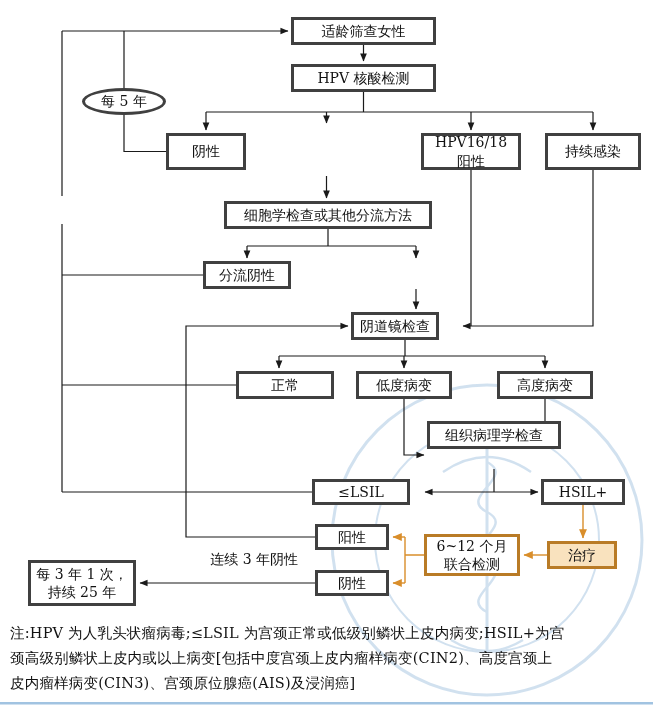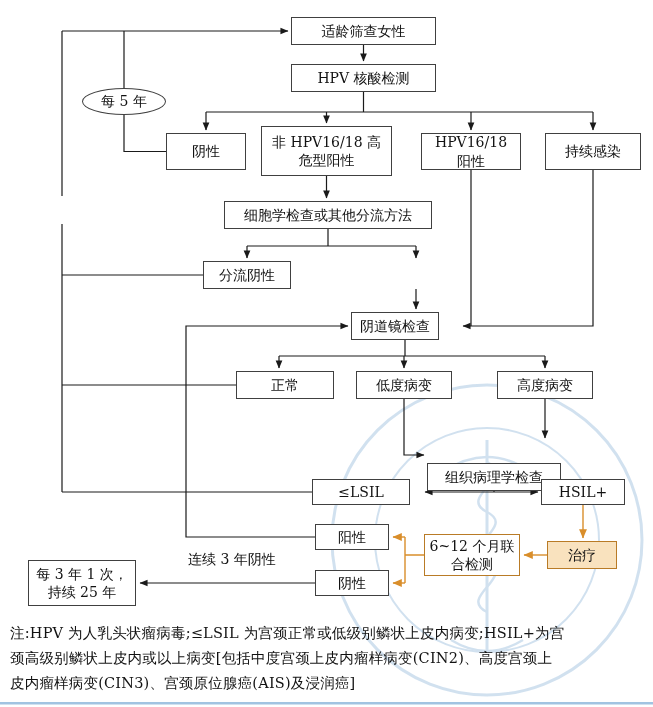--- a/index.html
+++ b/index.html
@@ -5,29 +5,29 @@
   html,body{margin:0;padding:0;background:#ffffff;}
   .stage{
     position:relative;width:653px;height:707px;background:#ffffff;overflow:hidden;
     font-family:"DejaVu Serif","Liberation Serif",serif;color:#111;
   }
   .layer{position:absolute;left:0;top:0;width:653px;height:707px;}
   .wm{z-index:0;}
   .wires{z-index:1;}
   .node{
     position:absolute;z-index:2;box-sizing:border-box;
-    border:1px solid #404040;background:#ffffff;
+    border:3px solid #404040;background:#ffffff;
     display:flex;align-items:center;justify-content:center;text-align:center;
     font-size:14px;line-height:1.3;padding:1px 4px;
   }
   .oval{border-radius:50%;}
   .fill-accent{background:#f9e2be;border-color:#b97b26;}
   .border-accent{border-color:#b97b26;}
   .edge-label{
-    position:absolute;z-index:2;font-size:14px;text-align:left;color:#111;
+    position:absolute;z-index:2;font-size:14px;text-align:right;color:#111;
     background:transparent;
   }
   .note{
     position:absolute;z-index:3;left:10px;top:621px;width:638px;
     font-size:14.5px;line-height:25px;color:#111;letter-spacing:0.2px;
   }
 </style>
 </head>
 <body>
 
@@ -93,31 +93,30 @@
       <path d="M583,505 V538" marker-end="url(#aO)"></path>
       <path d="M547,555 H524" marker-end="url(#aO)"></path>
       <path d="M405,537 H393" marker-end="url(#aO)"></path>
       <path d="M405,583 H393" marker-end="url(#aO)"></path>
     </g>
   </svg>
 
   <div class="node" style="left:291px;top:17px;width:145px;height:28px">适龄筛查女性</div>
   <div class="node" style="left:291px;top:64px;width:145px;height:28px">HPV 核酸检测</div>
   <div class="node" style="left:166px;top:133px;width:80px;height:37px">阴性</div>
-  <div class="node" style="left:261px;top:126px;width:131px;height:50px">非 HPV16/18 高危型阳性</div>
   <div class="node" style="left:421px;top:133px;width:100px;height:37px">HPV16/18 阳性</div>
   <div class="node" style="left:545px;top:133px;width:96px;height:37px">持续感染</div>
   <div class="node oval" style="left:82px;top:88px;width:84px;height:27px">每 5 年</div>
   <div class="node" style="left:224px;top:201px;width:208px;height:28px">细胞学检查或其他分流方法</div>
   <div class="node" style="left:203px;top:261px;width:88px;height:28px">分流阴性</div>
   <div class="node" style="left:351px;top:312px;width:88px;height:28px">阴道镜检查</div>
   <div class="node" style="left:236px;top:371px;width:98px;height:28px">正常</div>
   <div class="node" style="left:356px;top:371px;width:96px;height:28px">低度病变</div>
   <div class="node" style="left:497px;top:371px;width:96px;height:28px">高度病变</div>
-  <div class="node" style="left:427px;top:463px;width:134px;height:28px">组织病理学检查</div>
+  <div class="node" style="left:427px;top:421px;width:134px;height:28px">组织病理学检查</div>
   <div class="node" style="left:312px;top:479px;width:98px;height:26px">≤LSIL</div>
   <div class="node" style="left:541px;top:479px;width:84px;height:26px">HSIL+</div>
   <div class="node fill-accent" style="left:547px;top:541px;width:70px;height:28px">治疗</div>
   <div class="node border-accent" style="left:424px;top:534px;width:96px;height:42px">6~12 个月联合检测</div>
   <div class="node" style="left:315px;top:524px;width:74px;height:26px">阳性</div>
   <div class="node" style="left:315px;top:570px;width:74px;height:26px">阴性</div>
   <div class="node" style="left:28px;top:560px;width:108px;height:46px">每 3 年 1 次，持续 25 年</div>
 
   <div class="edge-label" style="left:188px;top:551px;width:110px">连续 3 年阴性</div>
 

